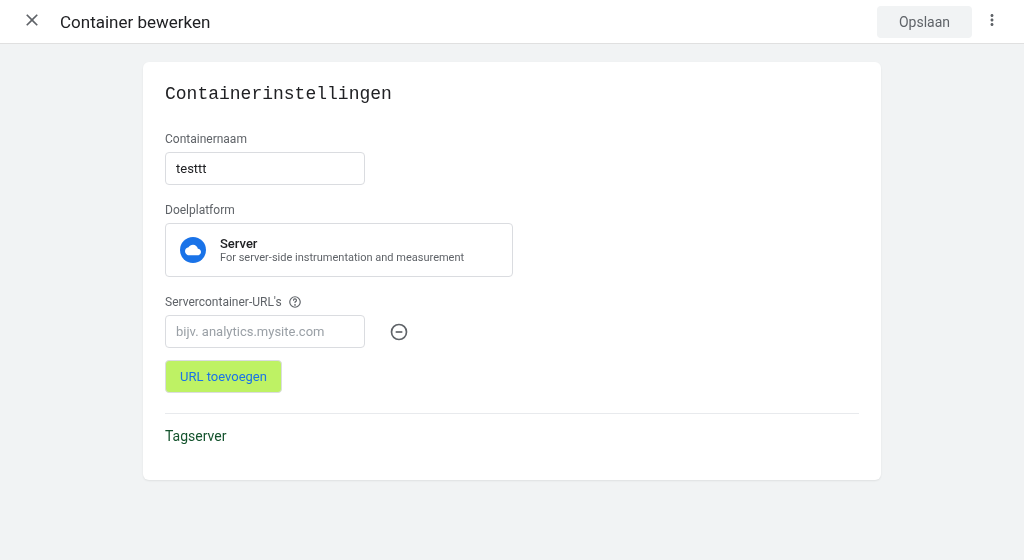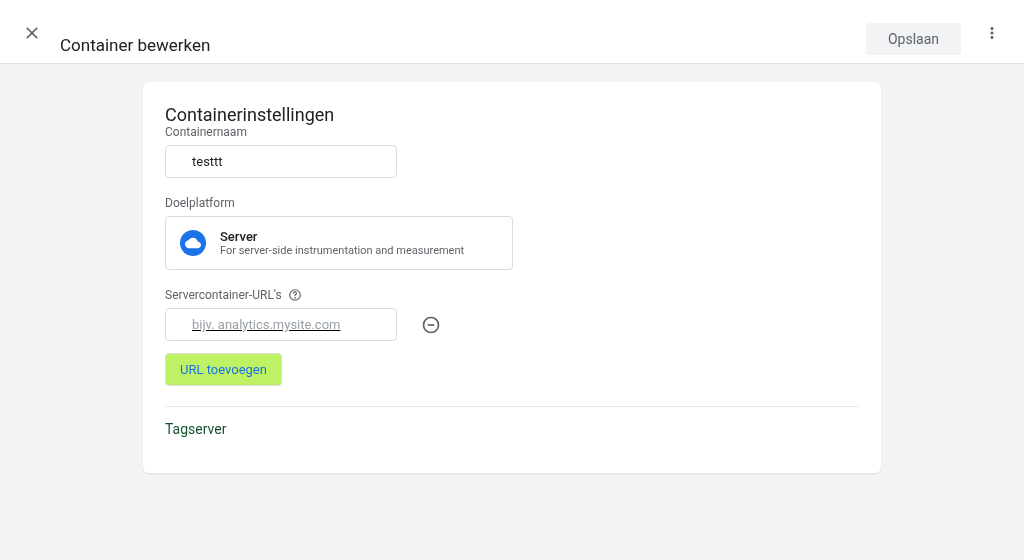--- a/index.html
+++ b/index.html
@@ -9,24 +9,24 @@
       font-family: 'Google Sans', Roboto, Arial, sans-serif;
     }
     body {
       background: #f1f3f4;
       width: 1024px;
       height: 560px;
       overflow: hidden;
     }
     .header {
       background: #fff;
-      height: 64px;
-      display: flex;
-      align-items: flex-end;
-      padding: 8px 12px;
+      height: 44px;
+      display: flex;
+      align-items: center;
+      padding: 16px 12px;
       border-bottom: 1px solid #e0e0e0;
     }
     .close-btn {
       width: 40px;
       height: 40px;
       display: flex;
       align-items: center;
       justify-content: center;
       cursor: pointer;
       border-radius: 50%;
@@ -46,21 +46,21 @@
       flex: 1;
     }
     .save-btn {
       background: #f1f3f4;
       border: none;
       color: #5f6368;
       padding: 8px 22px;
       font-size: 14px;
       border-radius: 4px;
       cursor: pointer;
-      margin-right: 11px;
+      margin-right: 0;
     }
     .more-btn {
       width: 40px;
       height: 40px;
       display: flex;
       align-items: center;
       justify-content: center;
       cursor: pointer;
       border-radius: 50%;
     }
@@ -78,36 +78,38 @@
       background: #fff;
       width: 738px;
       border-radius: 6px;
       box-shadow: 0 1px 2px rgba(0,0,0,0.08);
       padding: 22px 22px 22px 22px;
     }
     .card-title {
       font-size: 18px;
       color: #202124;
       font-weight: 400;
+      margin-bottom: 28px;
+      font-family: Liberation Mono, monospace;
     }
     .field-label {
       font-size: 12px;
       color: #5f6368;
       margin-bottom: 6px;
       display: flex;
       align-items: center;
       gap: 6px;
     }
     .text-input {
       border: 1px solid #dadce0;
       border-radius: 4px;
-      padding: 8px 26px;
-      font-size: 13px;
-      color: #202124;
-      width: 232px;
+      padding: 8px 10px;
+      font-size: 13px;
+      color: #202124;
+      width: 200px;
       outline: none;
     }
     .text-input::placeholder {
       color: #9aa0a6;
     }
     .field-group {
       margin-bottom: 18px;
     }
     .platform-box {
       border: 1px solid #dadce0;
@@ -143,21 +145,20 @@
       font-weight: 500;
     }
     .platform-desc {
       font-size: 11px;
       color: #5f6368;
     }
     .url-row {
       display: flex;
       align-items: center;
       gap: 24px;
-      text-decoration: underline;
     }
     .remove-btn {
       width: 20px;
       height: 20px;
       cursor: pointer;
     }
     .remove-btn svg {
       width: 20px;
       height: 20px;
       stroke: #5f6368;

